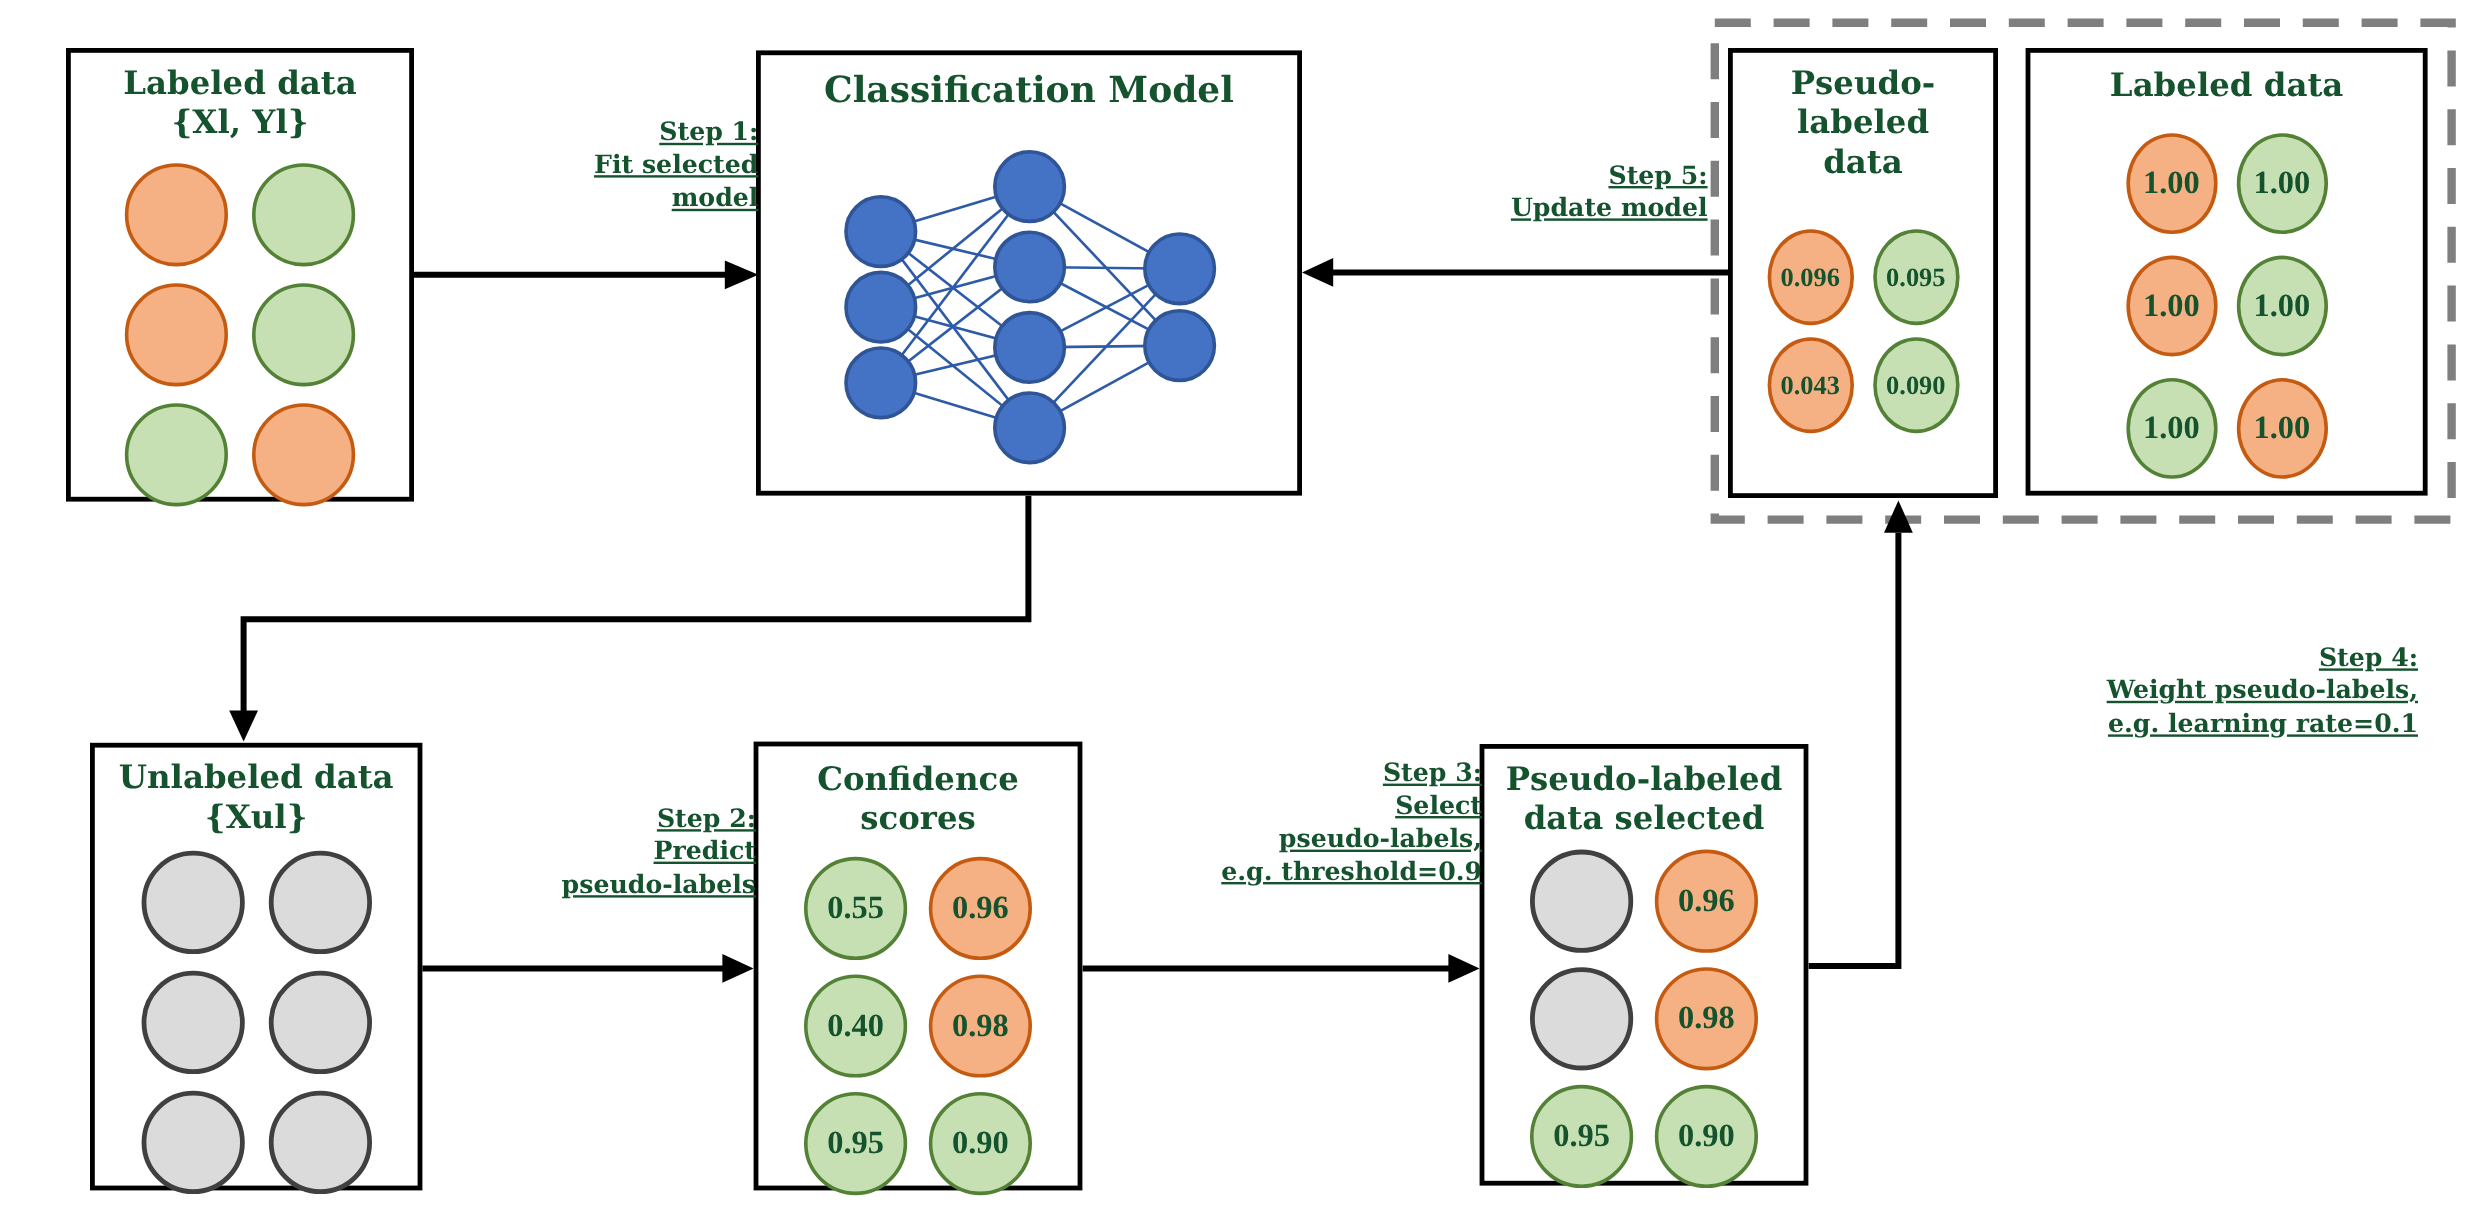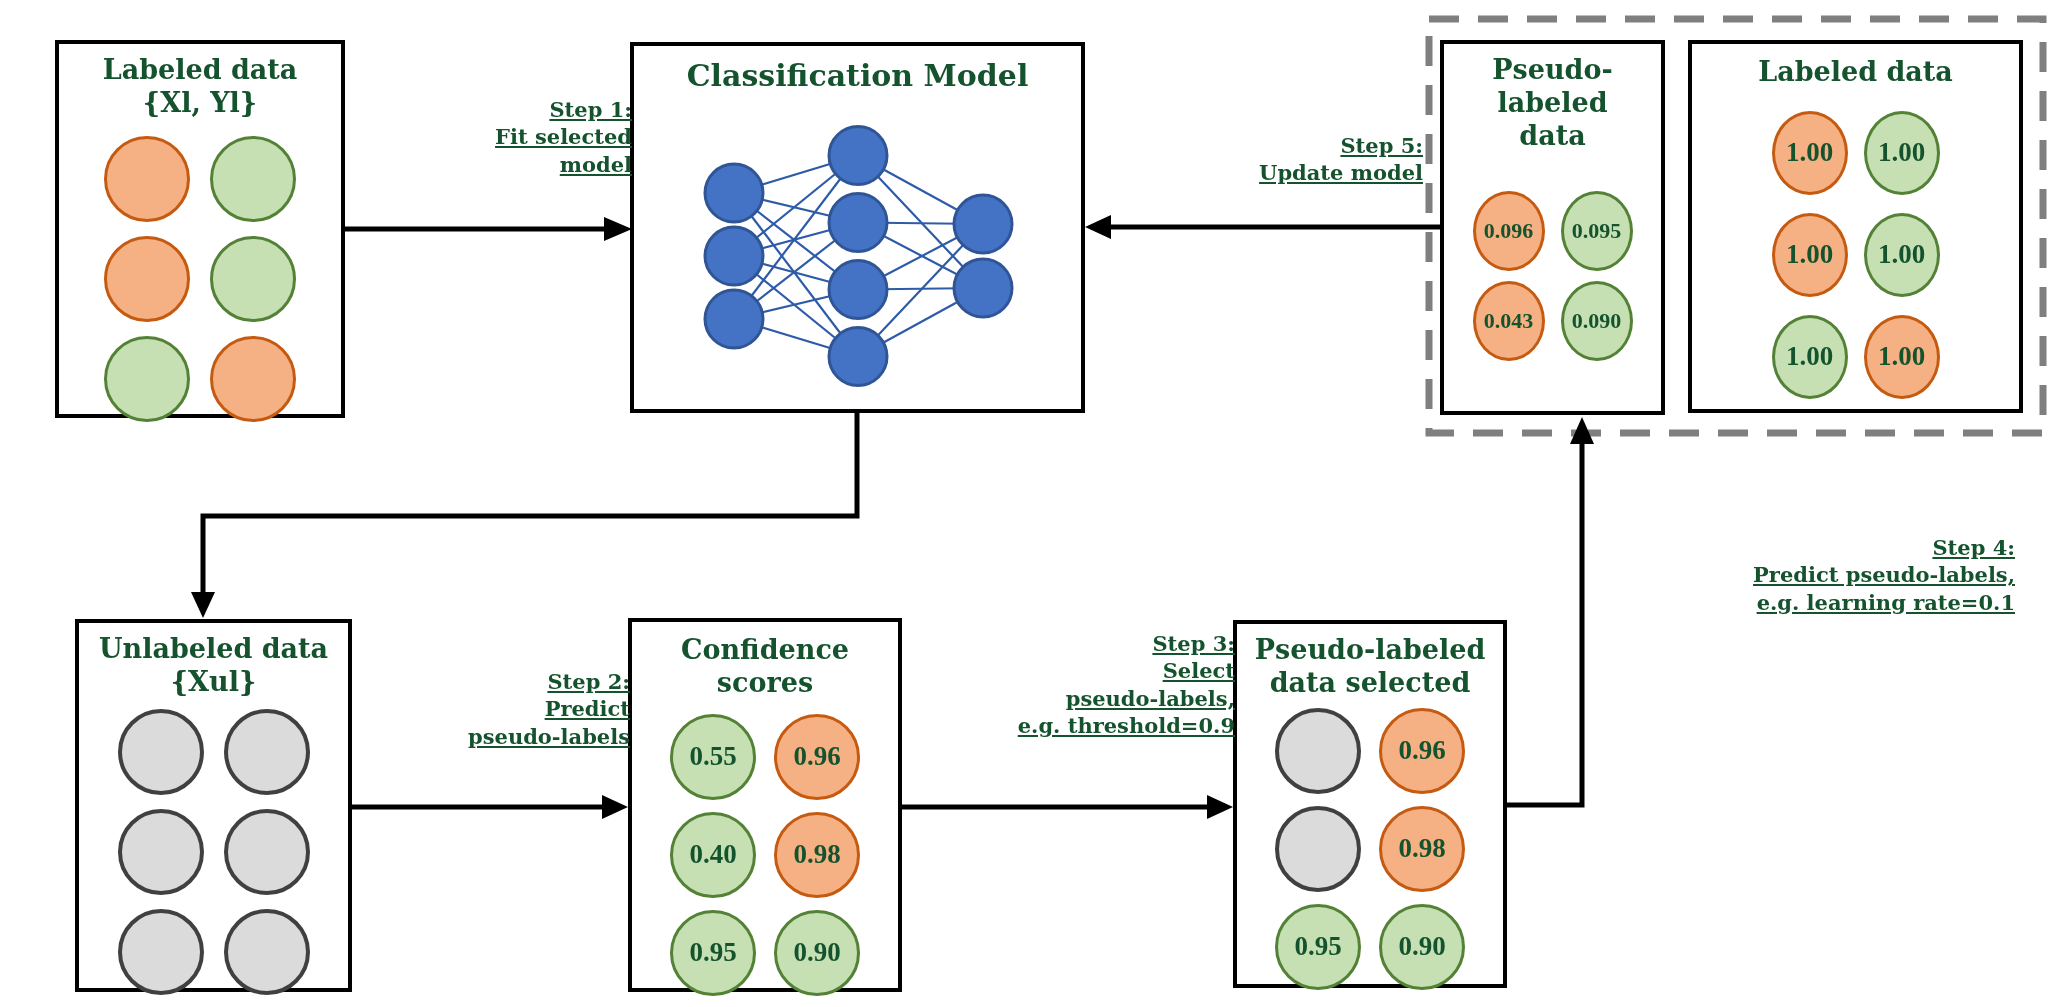--- a/index.html
+++ b/index.html
@@ -198,17 +198,17 @@
 
   <div class="step-label" style="left:905px;top:630px;width:330px">
     <div>Step 3:</div>
     <div>Select</div>
     <div>pseudo-labels,</div>
     <div>e.g. threshold=0.9</div>
   </div>
 
   <div class="step-label" style="left:1575px;top:534px;width:440px">
     <div>Step 4:</div>
-    <div>Predict pseudo-labels,</div>
+    <div>Weight pseudo-labels,</div>
     <div>e.g. learning rate=0.1</div>
   </div>
 
 </div>
 
 </body></html>

